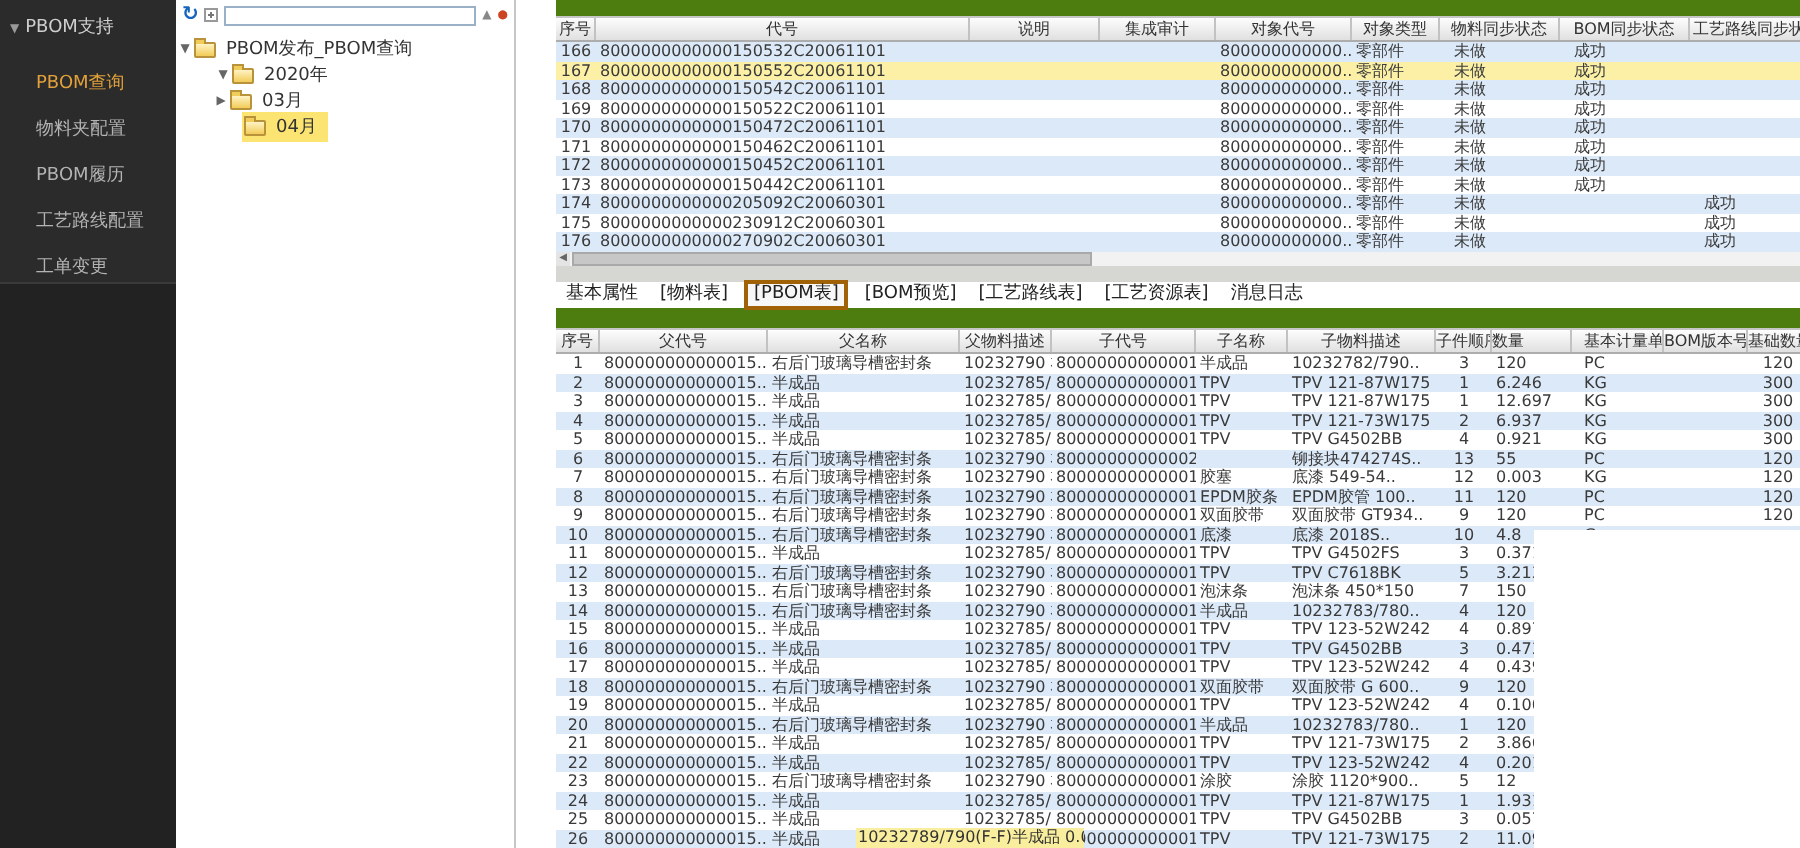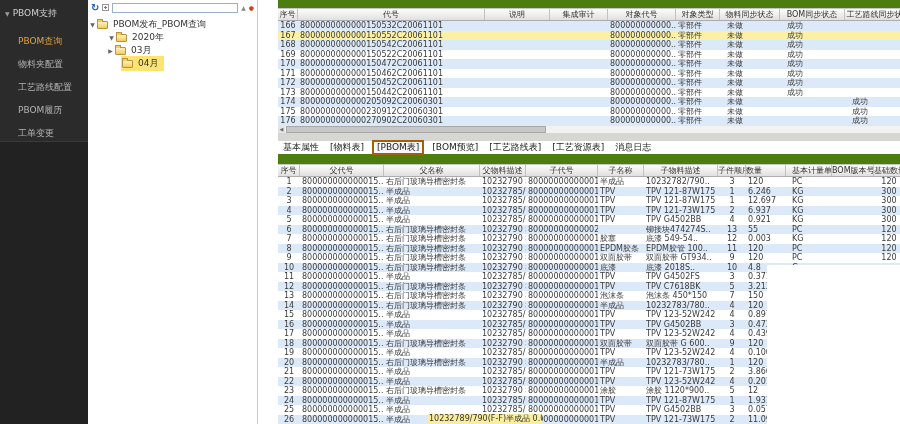--- a/index.html
+++ b/index.html
@@ -99,25 +99,25 @@
       <span class="tri">▼</span><span>PBOM支持</span>
     </div>
     <div class="sidebar-menu">
 
     <div class="sidebar-item alt selected">
           <span>PBOM查询</span>
         </div>
         <div class="sidebar-item">
           <span>物料夹配置</span>
         </div>
+        <div class="sidebar-item alt">
+          <span>PBOM履历</span>
+        </div>
         <div class="sidebar-item">
           <span>工艺路线配置</span>
-        </div>
-        <div class="sidebar-item alt">
-          <span>PBOM履历</span>
         </div>
         <div class="sidebar-item alt">
           <span>工单变更</span>
         </div>
       </div>
   </div>
 
   <div class="tree-panel">
     <div class="tree-toolbar">
       <span class="refresh-icon">↻</span>

